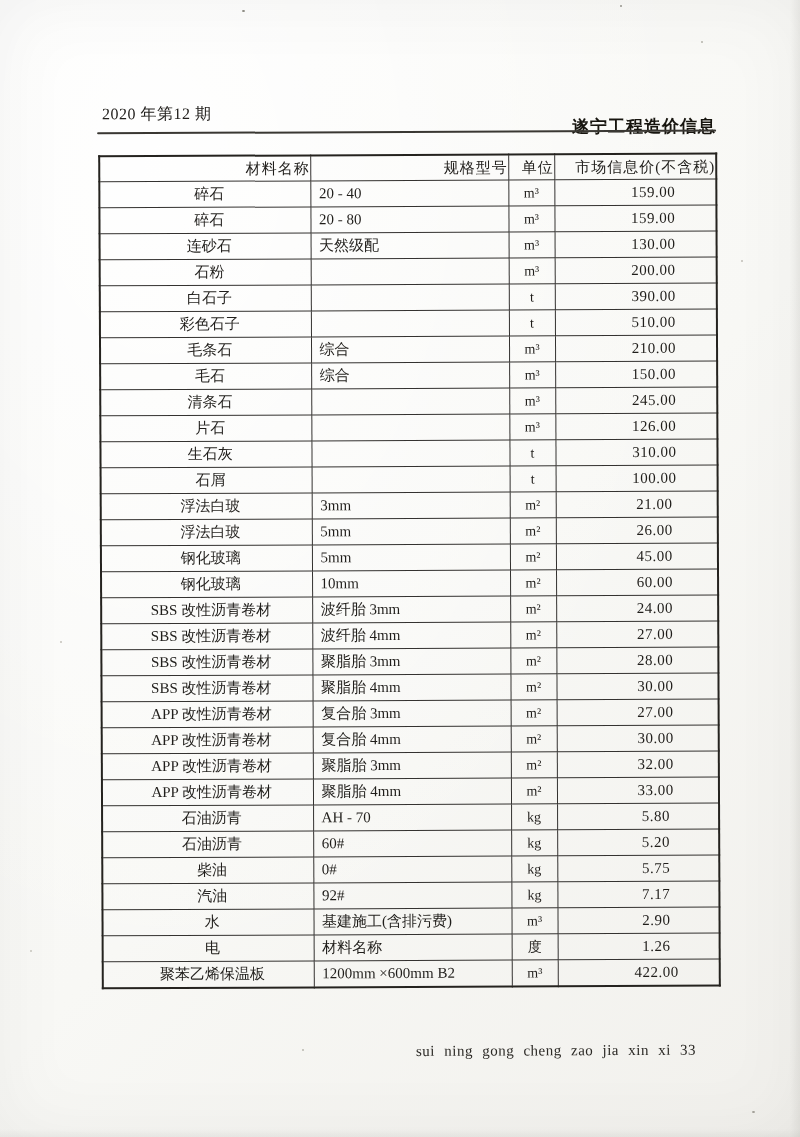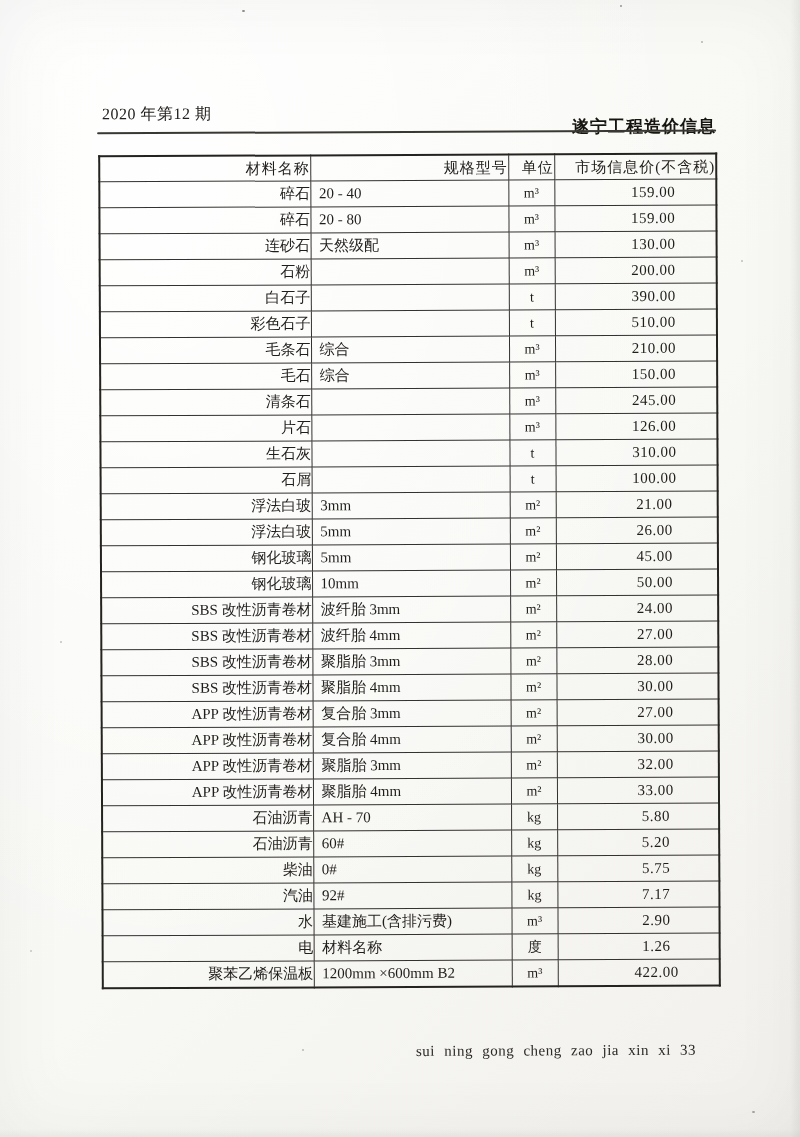--- a/index.html
+++ b/index.html
@@ -67,21 +67,21 @@
     white-space: nowrap;
   }
   .price-table { border: 2px solid #25231f; }
   .price-table th {
     font-weight: normal;
     text-align: right;
     height: 24px;
     letter-spacing: 1px;
     margin-top: 20px;
   }
-  .price-table td.c0 { text-align: right; padding-left: 8px; }
+  .price-table td.c0 { text-align: center; padding-left: 8px; }
   .price-table td.c1 { text-align: left; padding-left: 8px; margin-left: 20px; }
   .price-table td.c2 { text-align: center; font-size: 14px; }
   .price-table td.c3 { text-align: center; letter-spacing: 0.5px; padding-left: 36px; }
 
   .page-footer {
     position: absolute; right: 106px; top: 1043px;
     font-size: 15px; color: #2c2a26;
     letter-spacing: 0.5px; word-spacing: 5px;
     white-space: nowrap;
   }
@@ -211,21 +211,21 @@
           <tr>
             <td class="c0">钢化玻璃</td>
             <td class="c1">5mm</td>
             <td class="c2">m²</td>
             <td class="c3">45.00</td>
           </tr>
           <tr>
             <td class="c0">钢化玻璃</td>
             <td class="c1">10mm</td>
             <td class="c2">m²</td>
-            <td class="c3">50.00</td>
+            <td class="c3">60.00</td>
           </tr>
           <tr>
             <td class="c0">SBS 改性沥青卷材</td>
             <td class="c1">波纤胎 3mm</td>
             <td class="c2">m²</td>
             <td class="c3">24.00</td>
           </tr>
           <tr>
             <td class="c0">SBS 改性沥青卷材</td>
             <td class="c1">波纤胎 4mm</td>

